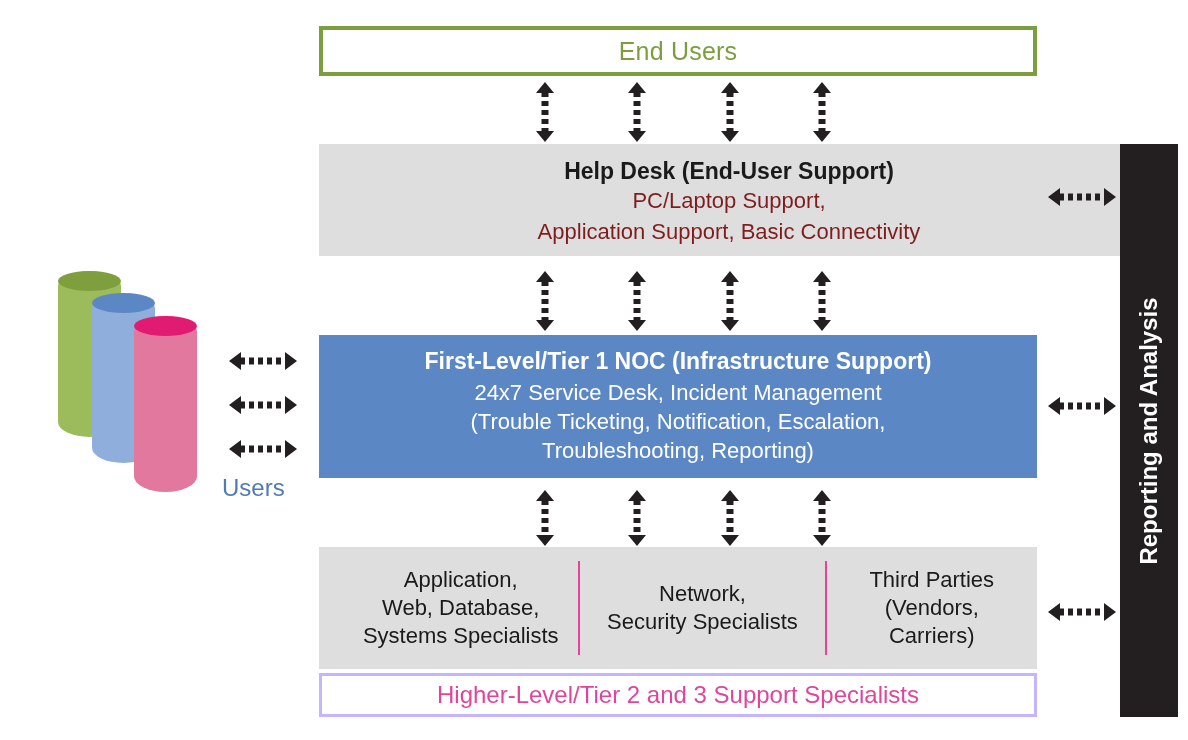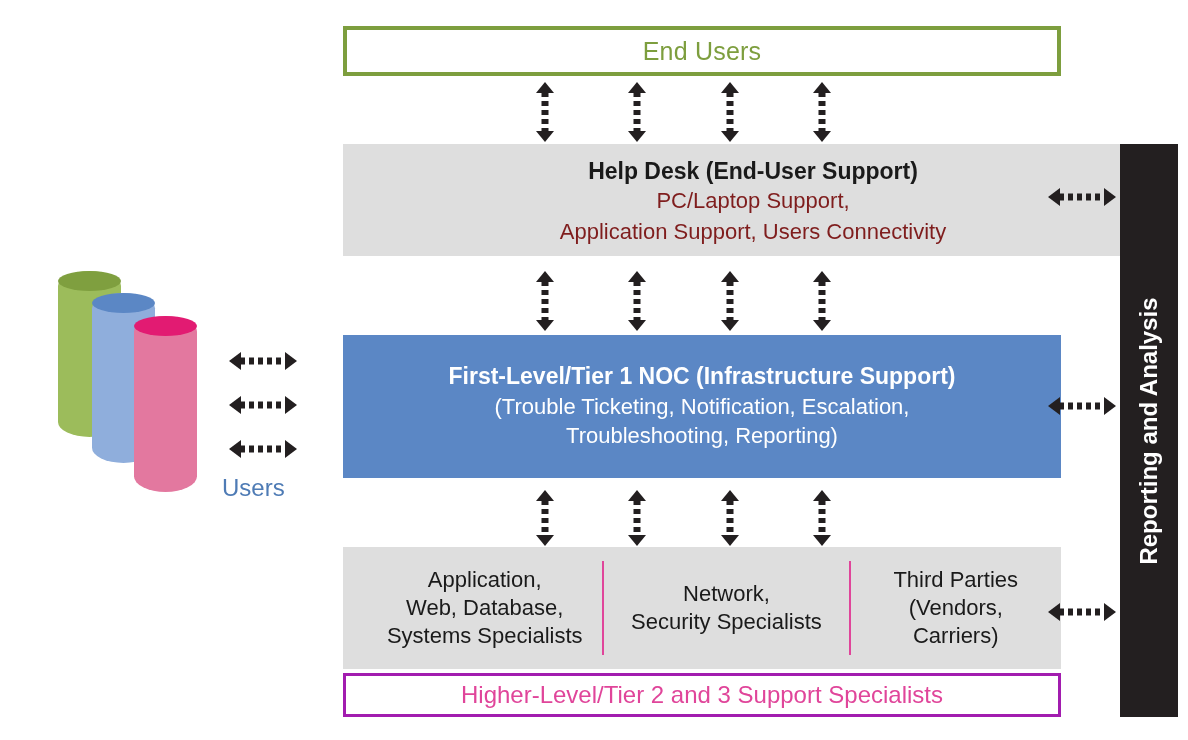--- a/index.html
+++ b/index.html
@@ -22,21 +22,20 @@
 
   
   .box {
     position: absolute;
     box-sizing: border-box;
     display: flex;
     flex-direction: column;
     align-items: center;
     justify-content: center;
     text-align: center;
-    margin-left: 24px;
   }
 
   
   #end-users {
     left: 319px;
     top: 26px;
     width: 718px;
     height: 50px;
     background: #ffffff;
     border: 4px solid #7D9E3E;
@@ -125,21 +124,21 @@
     flex: 0 0 2px;
   }
 
   
   #higher-level {
     left: 319px;
     top: 673px;
     width: 718px;
     height: 44px;
     background: #ffffff;
-    border: 3px solid #a21caf;
+    border: 3px solid #c4b5fd;
   }
   #higher-level .label {
     color: #E0459A;
     font-size: 24px;
     font-weight: 400;
   }
 
   
   #it-monitoring {
     left: 14px;
@@ -270,21 +269,21 @@
     <svg width="22" height="60" viewBox="0 0 22 60">
       <path d="M11 0 L20 11 L2 11 Z" fill="#231f20"></path>
       <path d="M11 60 L20 49 L2 49 Z" fill="#231f20"></path>
       <line x1="11" y1="10" x2="11" y2="50" stroke="#231f20" stroke-width="7" stroke-dasharray="5,4"></line>
     </svg>
   </div>
 
   <div class="box" id="help-desk">
     <div class="title">Help Desk (End-User Support)</div>
     <div class="sub">PC/Laptop Support,</div>
-    <div class="sub">Application Support, Users Connectivity</div>
+    <div class="sub">Application Support, Basic Connectivity</div>
   </div>
 
   <div class="varrow" style="left:534px; top:271px; height:60px;">
     <svg width="22" height="60" viewBox="0 0 22 60">
       <path d="M11 0 L20 11 L2 11 Z" fill="#231f20"></path>
       <path d="M11 60 L20 49 L2 49 Z" fill="#231f20"></path>
       <line x1="11" y1="10" x2="11" y2="50" stroke="#231f20" stroke-width="7" stroke-dasharray="5,4"></line>
     </svg>
   </div>
   <div class="varrow" style="left:626px; top:271px; height:60px;">
@@ -304,20 +303,21 @@
   <div class="varrow" style="left:811px; top:271px; height:60px;">
     <svg width="22" height="60" viewBox="0 0 22 60">
       <path d="M11 0 L20 11 L2 11 Z" fill="#231f20"></path>
       <path d="M11 60 L20 49 L2 49 Z" fill="#231f20"></path>
       <line x1="11" y1="10" x2="11" y2="50" stroke="#231f20" stroke-width="7" stroke-dasharray="5,4"></line>
     </svg>
   </div>
 
   <div class="box" id="noc">
     <div class="title">First-Level/Tier 1 NOC (Infrastructure Support)</div>
+    <div class="sub">24x7 Service Desk, Incident Management</div>
     <div class="sub">(Trouble Ticketing, Notification, Escalation,</div>
     <div class="sub">Troubleshooting, Reporting)</div>
   </div>
 
   <div class="varrow" style="left:534px; top:490px; height:56px;">
     <svg width="22" height="56" viewBox="0 0 22 56">
       <path d="M11 0 L20 11 L2 11 Z" fill="#231f20"></path>
       <path d="M11 56 L20 45 L2 45 Z" fill="#231f20"></path>
       <line x1="11" y1="10" x2="11" y2="46" stroke="#231f20" stroke-width="7" stroke-dasharray="5,4"></line>
     </svg>

